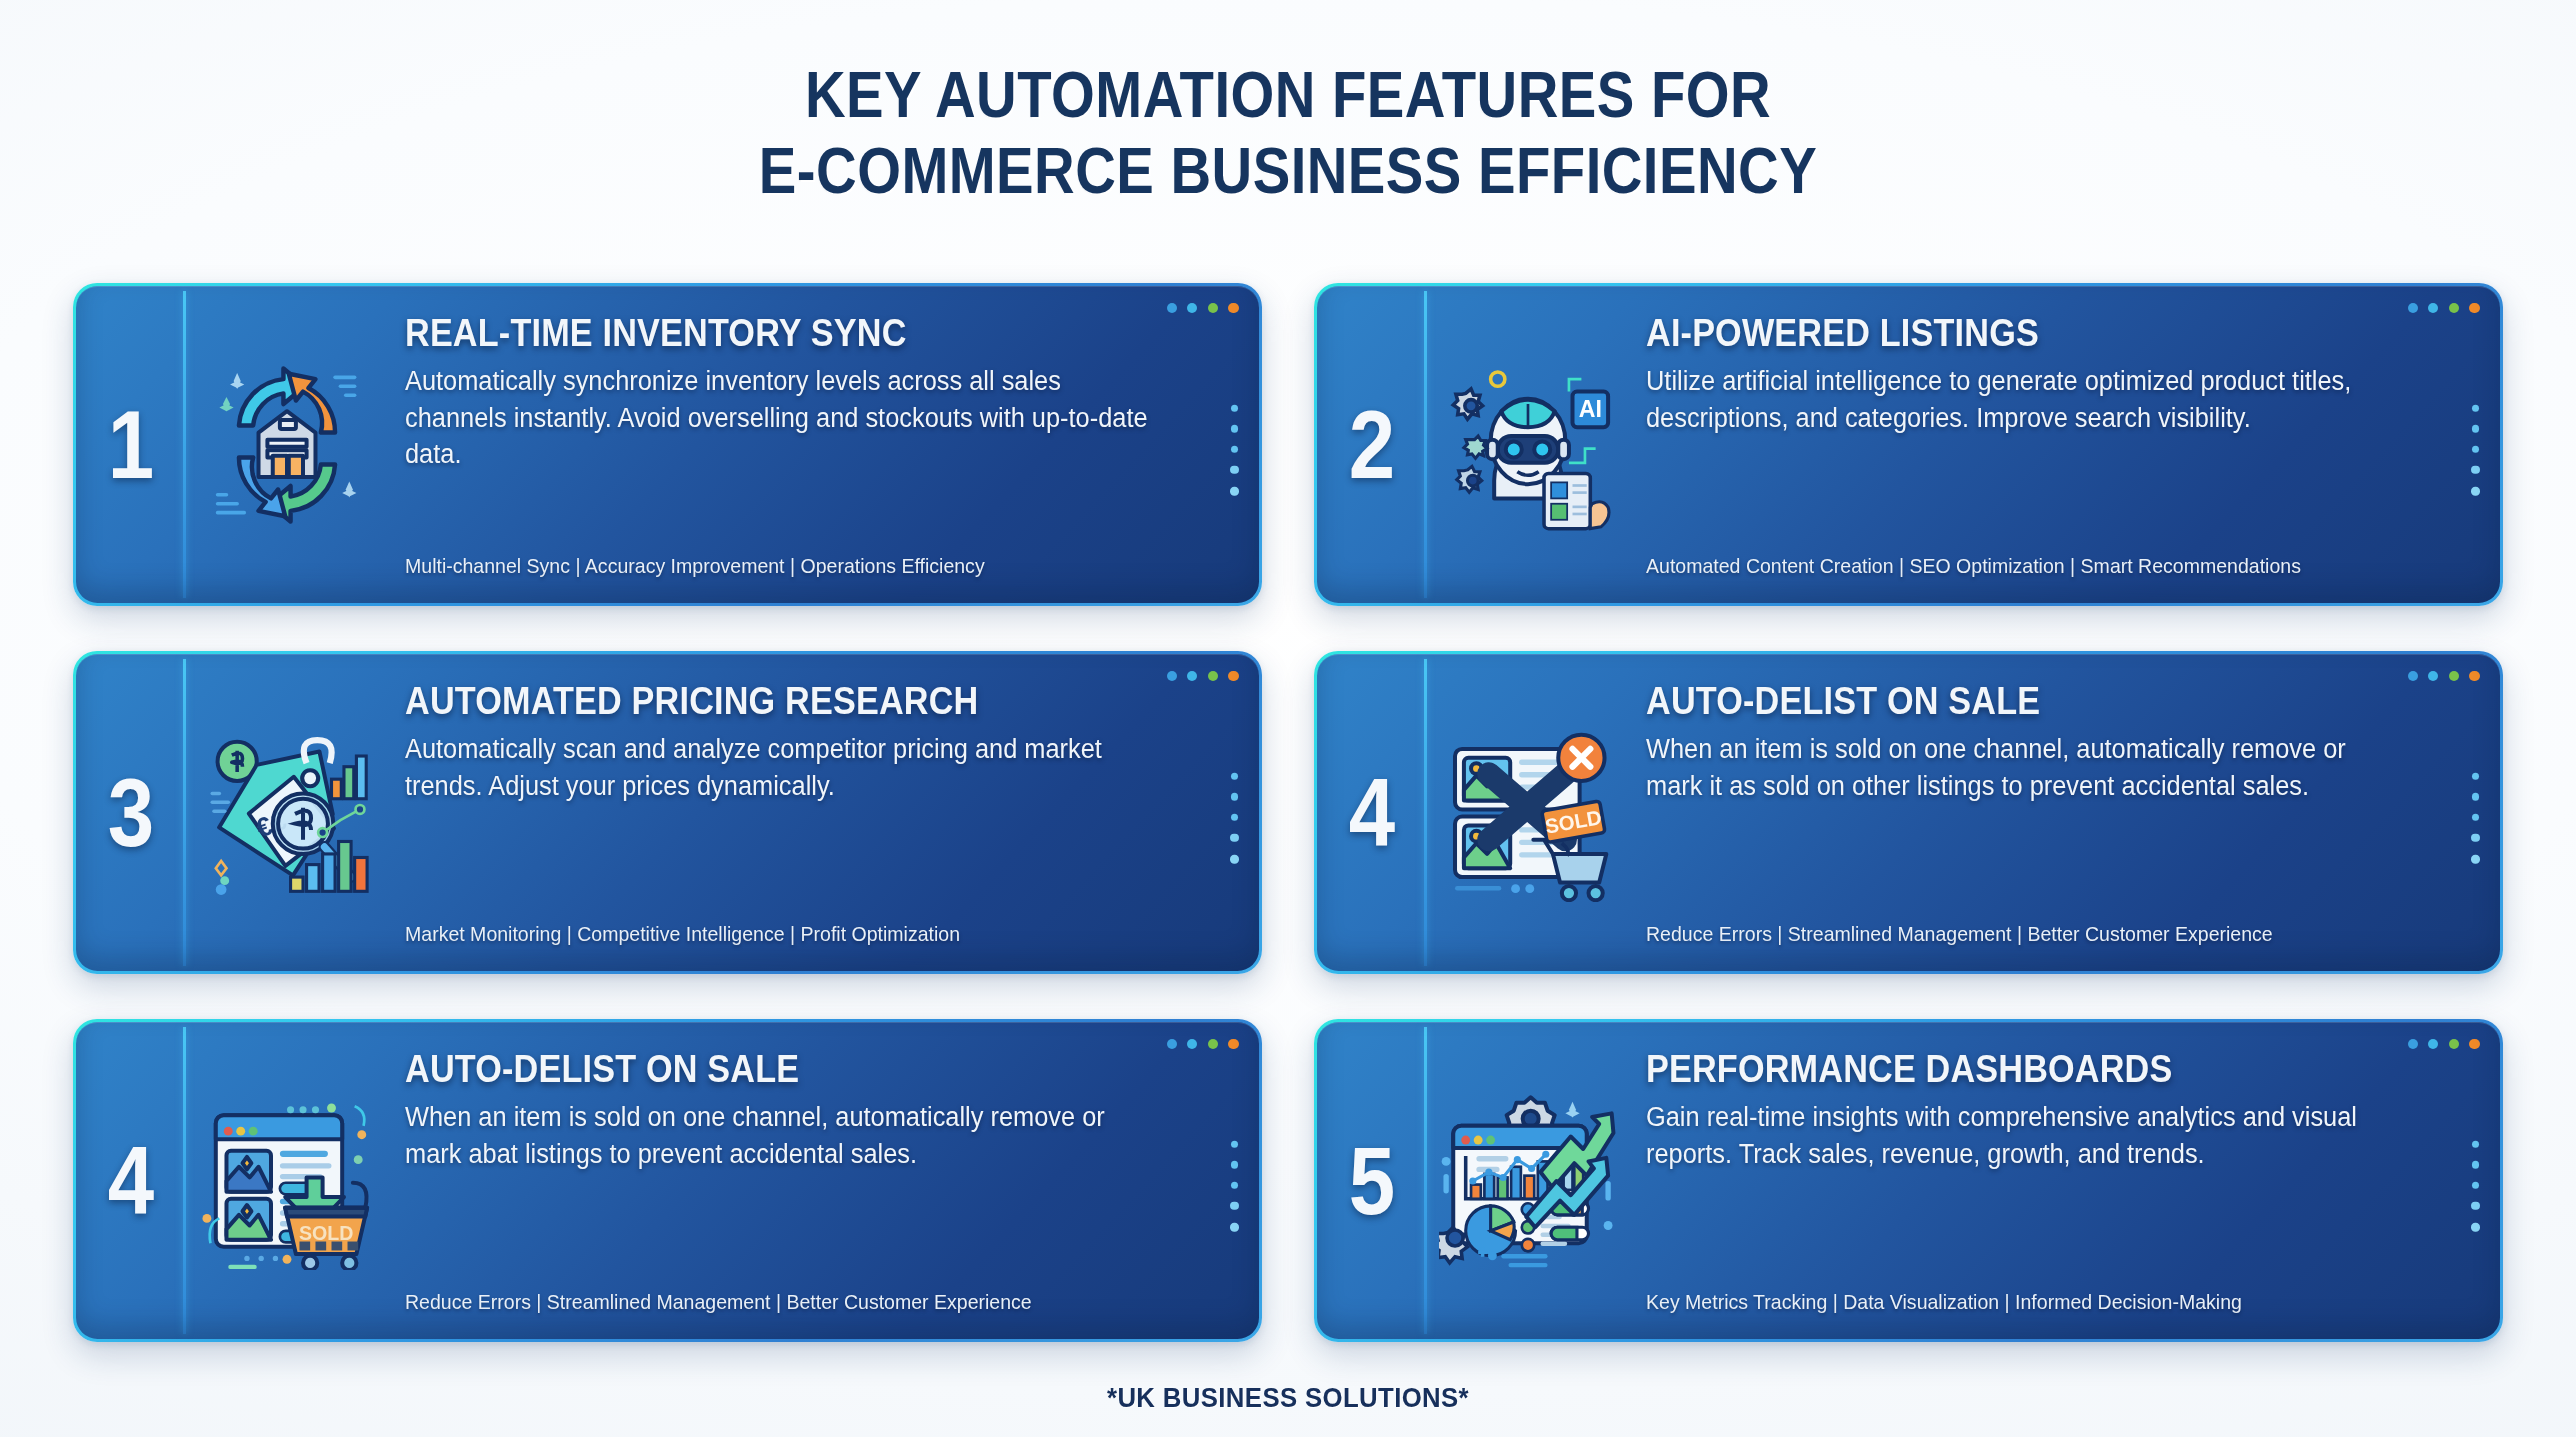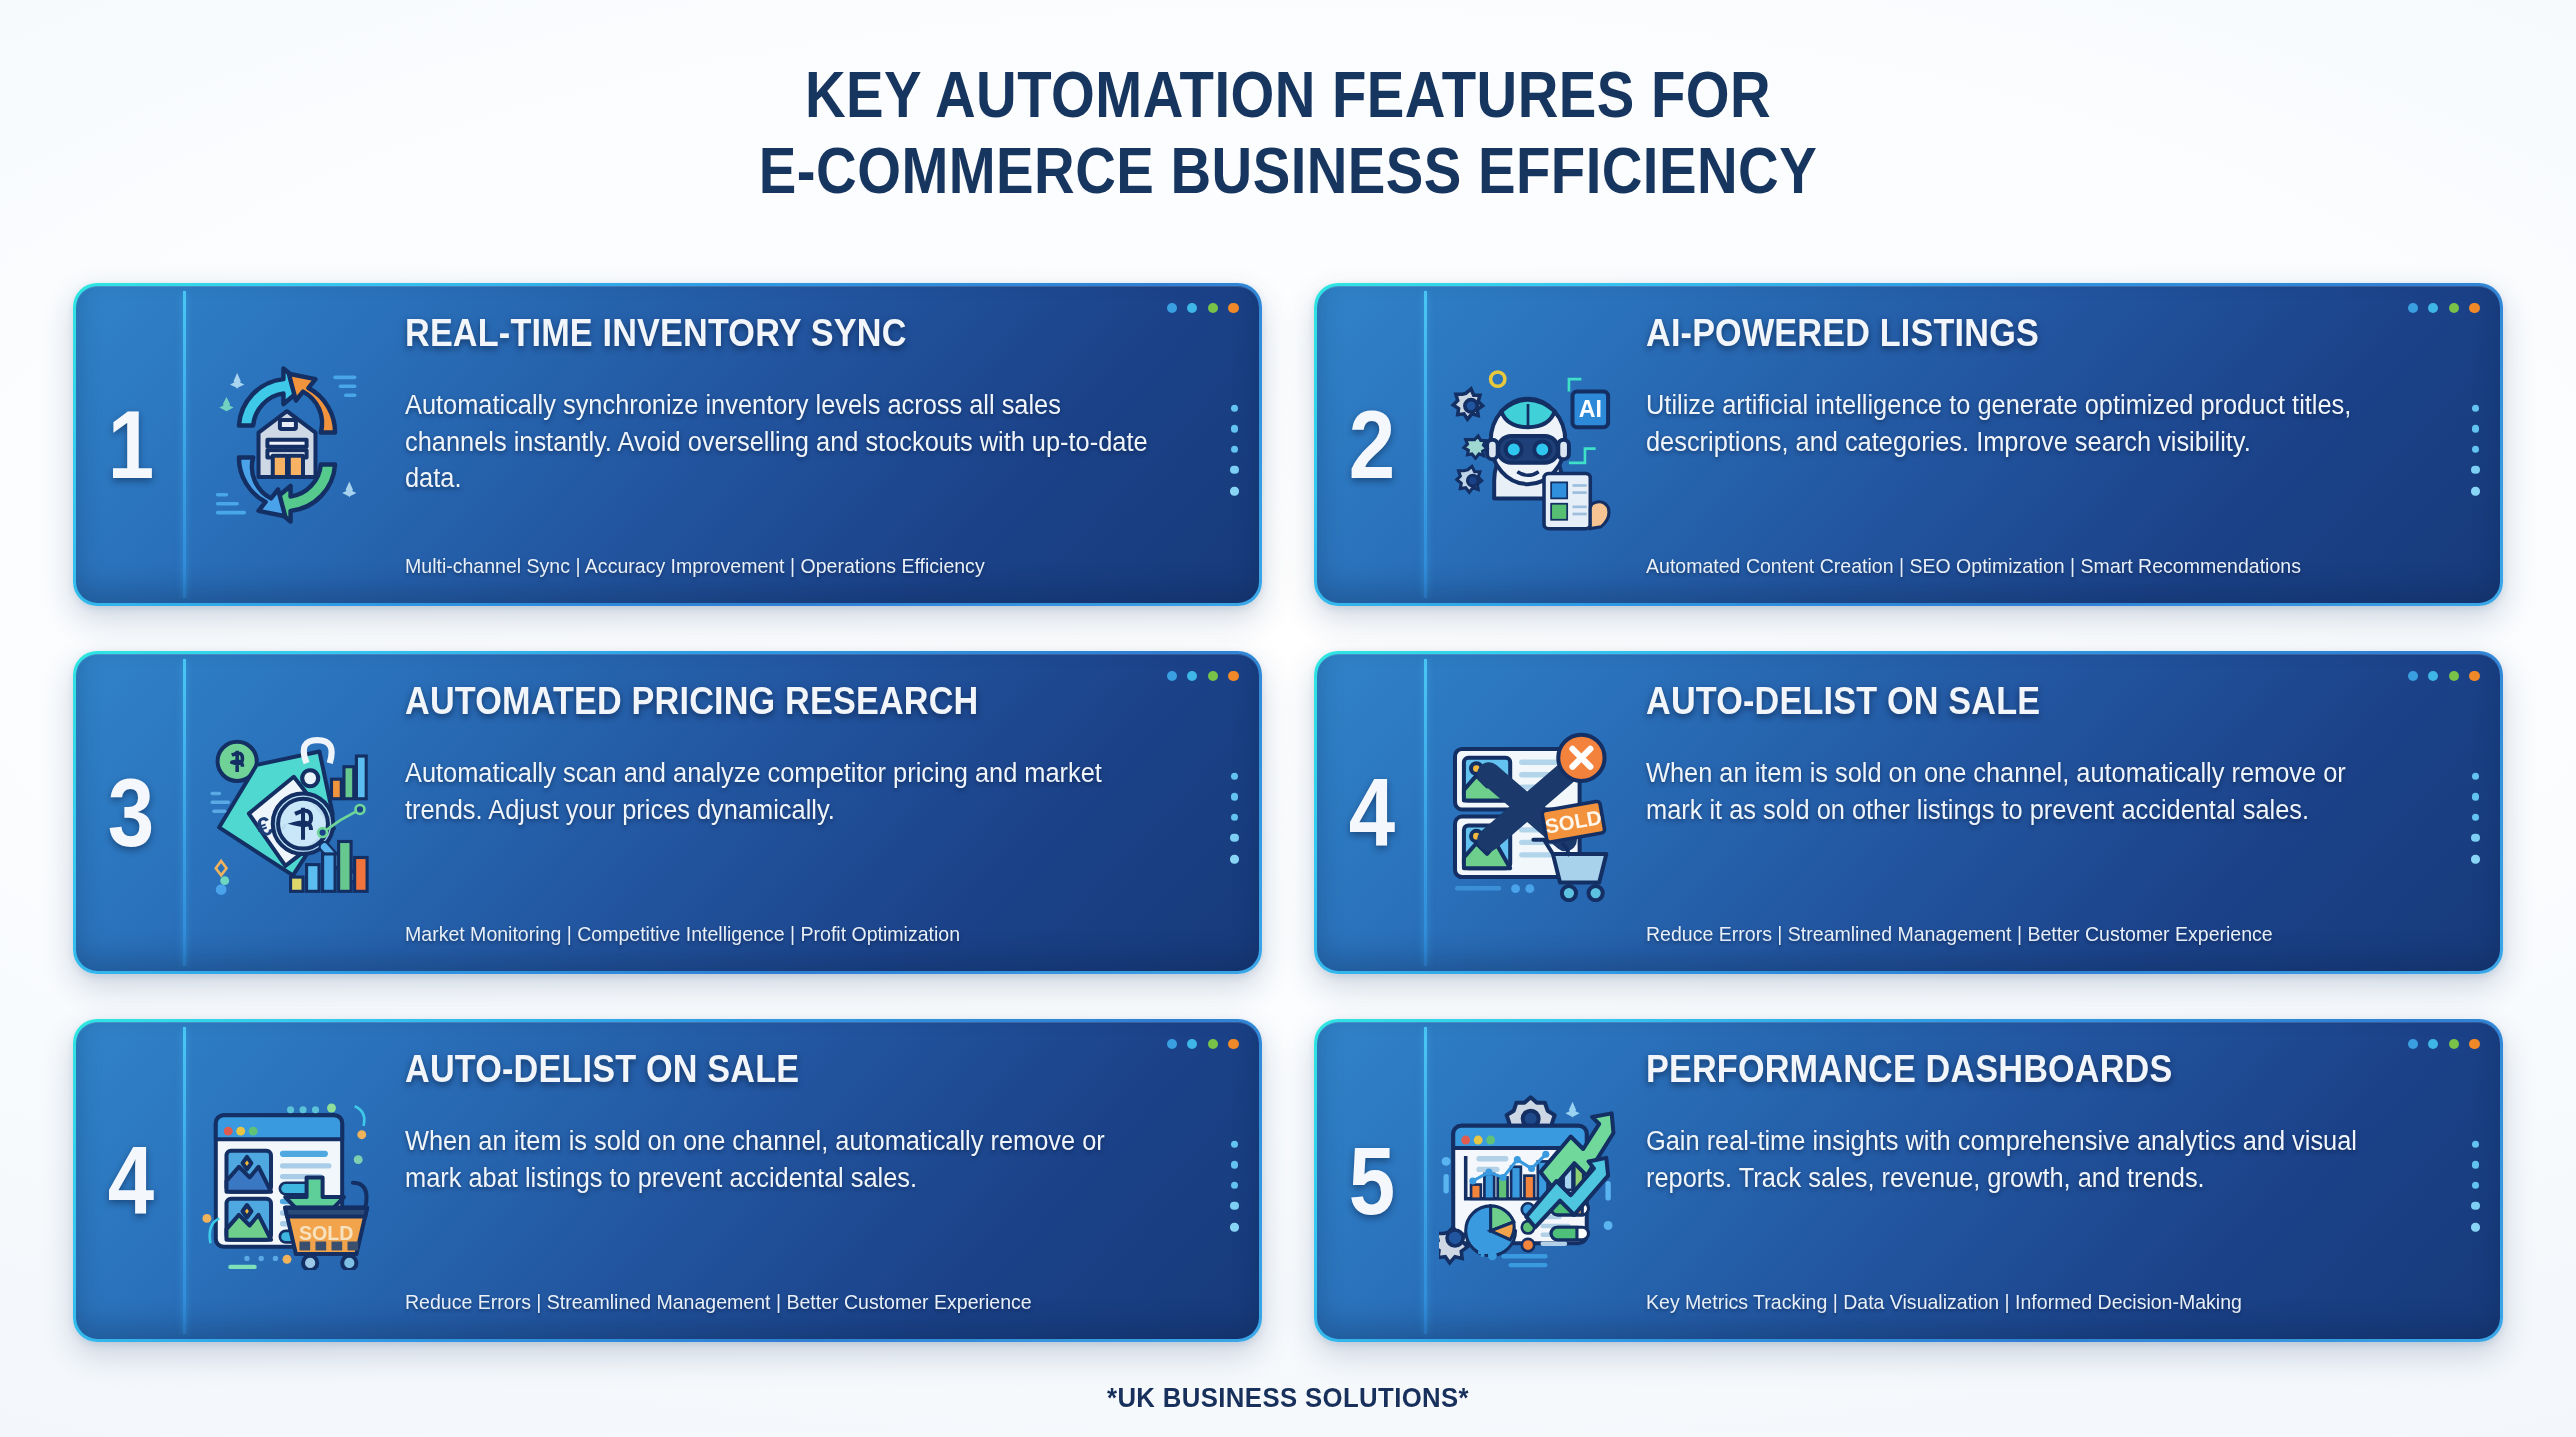--- a/index.html
+++ b/index.html
@@ -113,21 +113,20 @@
   .art svg { width: 178px; height: 178px; display: block; }
 
   
   .body {
     flex: 1 1 auto;
     min-width: 0;
     padding: 28px 64px 24px 24px;
     display: flex;
     flex-direction: column;
     position: relative;
-    gap: 24px;
   }
   .card-title {
     font-family: "Liberation Sans", sans-serif;
     font-weight: 700;
     font-size: 38px;
     line-height: 1.02;
     color: #f2f6fa;
     text-transform: uppercase;
     letter-spacing: 0.2px;
     transform: scaleX(0.90);

